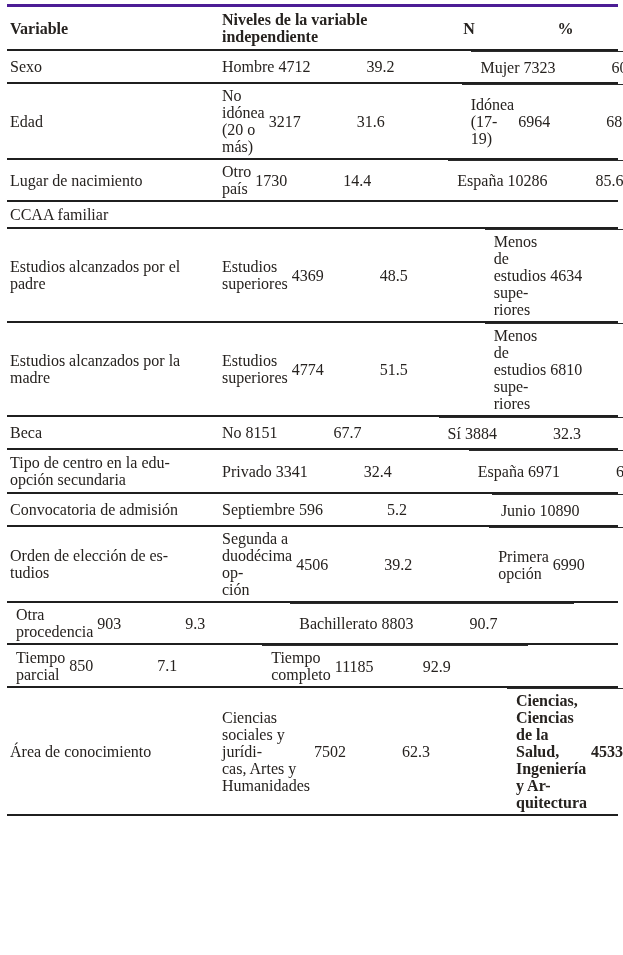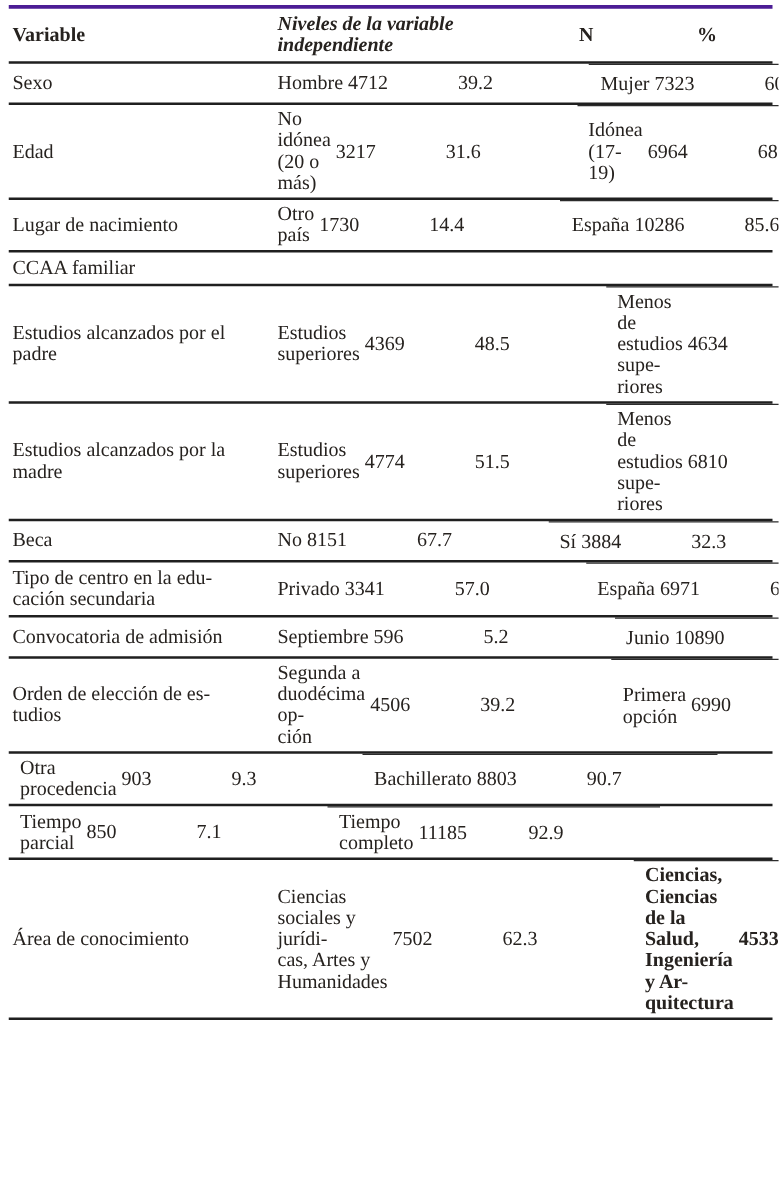--- a/index.html
+++ b/index.html
@@ -28,21 +28,21 @@
   
   .thead {
     display: grid;
     grid-template-columns: 206px 212px 88px 105px;
     align-items: center;
     min-height: 42px;
     border-bottom: 2px solid #1f1f1f;
     font-weight: bold;
   }
   .thead .h-variable { padding: 4px 2px 4px 3px; }
-  .thead .h-levels   { padding: 4px 2px 4px 9px; white-space: pre-line; font-style: italic; }
+  .thead .h-levels   { padding: 4px 2px 4px 9px; white-space: pre-line; }
   .thead .h-num      { text-align: center; }
   
   .group {
     display: grid;
     grid-template-columns: 206px 1fr;
   }
   .group + .group { border-top: 2px solid #1f1f1f; }
   .var-cell {
     display: flex;
     align-items: center;
@@ -178,26 +178,26 @@
         <div class="row">
           <div class="level-cell">Sí</div>
           <div class="num-cell">3884</div>
           <div class="num-cell">32.3</div>
         </div>
       </div>
     </div>
 
     <div class="group">
       <div class="var-cell">Tipo de centro en la edu-
-cación secundaria</div>
+opción secundaria</div>
       <div class="rows">
         <div class="row">
           <div class="level-cell">Privado</div>
           <div class="num-cell">3341</div>
-          <div class="num-cell">57.0</div>
+          <div class="num-cell">32.4</div>
         </div>
         <div class="row">
           <div class="level-cell">España</div>
           <div class="num-cell">6971</div>
           <div class="num-cell">67.6</div>
         </div>
       </div>
     </div>
 
     <div class="group">

